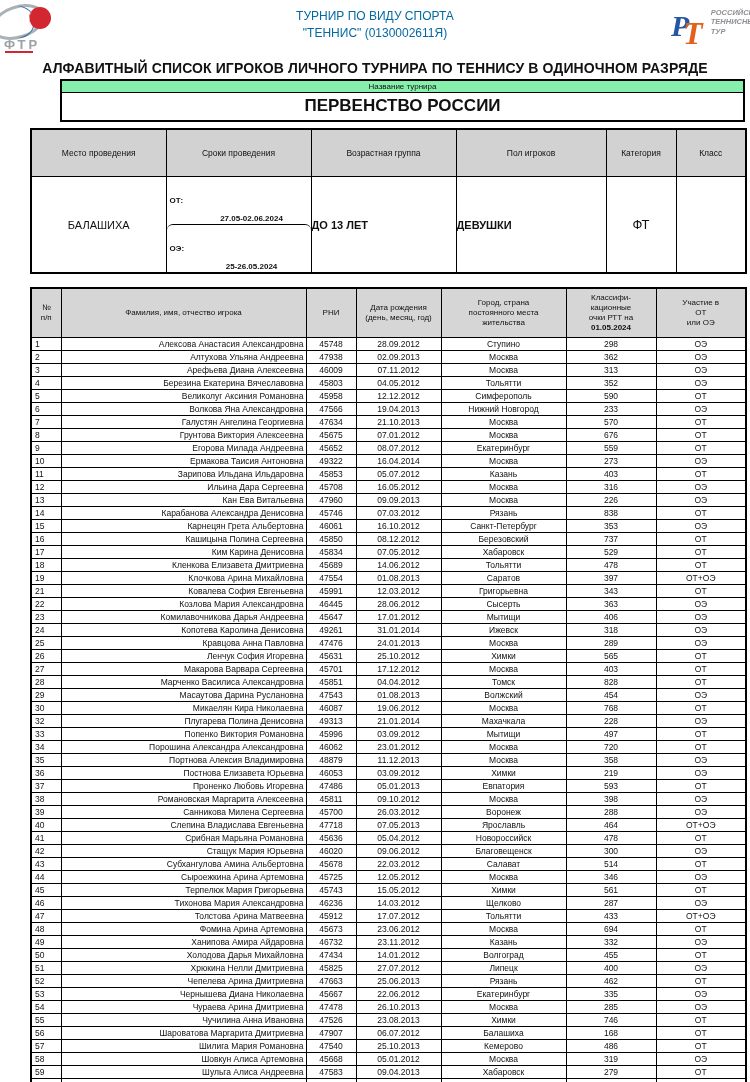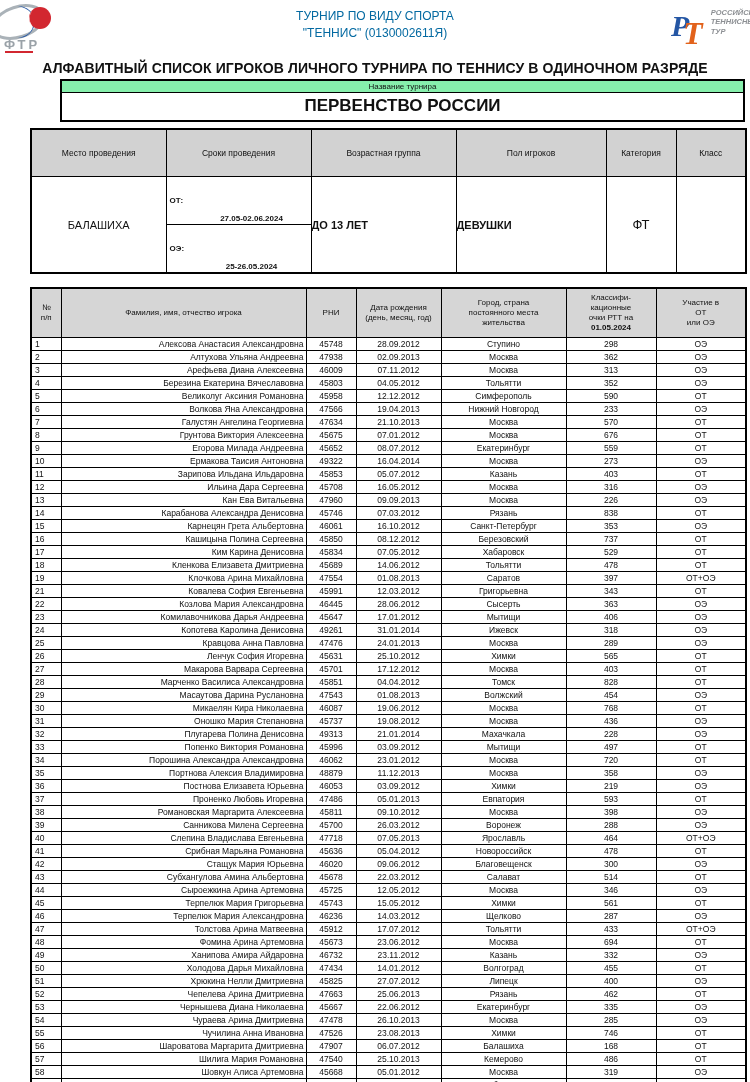--- a/index.html
+++ b/index.html
@@ -26,21 +26,21 @@
   .tourn-name{text-align:center;font-weight:bold;font-size:17px;padding:3px 0 4px;}
 
   
   table{border-collapse:collapse;}
   .info-table{margin:6px 0 0 30px;width:715px;border:2px solid #000;table-layout:fixed;}
   .info-table th,.info-table td{border:1px solid #000;padding:0;}
   .info-table th{background:#d2d2d2;font-size:8.5px;font-weight:normal;padding:18px 0;}
   .info-venue{text-align:center;font-size:11px;}
   .info-dates{font-size:8px;font-weight:bold;}
   .date-subrow{display:flex;align-items:center;padding:1px 3px;}
-  .date-subrow + .date-subrow{border-top:1px solid #000;}
+  .date-subrow + .date-subrow{border-top:1px solid #000;border-radius:6px;}
   .date-label{width:26px;text-align:left;}
   .date-value{flex:1;text-align:center;margin-top:36px;}
   .info-age,.info-gender{text-align:left;font-weight:bold;font-size:11px;}
   .info-cat{text-align:center;font-size:13px;}
 
   
   .main-table{margin:13px 0 0 30px;width:715px;border:2px solid #000;table-layout:fixed;}
   .main-table th,.main-table td{border:1px solid #000;overflow:hidden;}
   .main-table thead th{background:#d6d6d6;font-size:8px;font-weight:normal;line-height:1.25;padding:4px 1px;text-align:center;vertical-align:middle;}
   .main-table thead .bold-date{font-weight:bold;}
@@ -422,29 +422,20 @@
       <tr>
         <td class="c0">30</td>
         <td class="c1">Микаелян Кира Николаевна</td>
         <td class="c2">46087</td>
         <td class="c3">19.06.2012</td>
         <td class="c4">Москва</td>
         <td class="c5">768</td>
         <td class="c6">ОТ</td>
       </tr>
       <tr>
-        <td class="c0">31</td>
-        <td class="c1">Оношко Мария Степановна</td>
-        <td class="c2">45737</td>
-        <td class="c3">19.08.2012</td>
-        <td class="c4">Москва</td>
-        <td class="c5">436</td>
-        <td class="c6">ОЭ</td>
-      </tr>
-      <tr>
         <td class="c0">32</td>
         <td class="c1">Плугарева Полина Денисовна</td>
         <td class="c2">49313</td>
         <td class="c3">21.01.2014</td>
         <td class="c4">Махачкала</td>
         <td class="c5">228</td>
         <td class="c6">ОЭ</td>
       </tr>
       <tr>
         <td class="c0">33</td>
@@ -558,21 +549,21 @@
         <td class="c0">45</td>
         <td class="c1">Терпелюк Мария Григорьевна</td>
         <td class="c2">45743</td>
         <td class="c3">15.05.2012</td>
         <td class="c4">Химки</td>
         <td class="c5">561</td>
         <td class="c6">ОТ</td>
       </tr>
       <tr>
         <td class="c0">46</td>
-        <td class="c1">Терпелюк Мария Александровна</td>
+        <td class="c1">Тихонова Мария Александровна</td>
         <td class="c2">46236</td>
         <td class="c3">14.03.2012</td>
         <td class="c4">Щелково</td>
         <td class="c5">287</td>
         <td class="c6">ОЭ</td>
       </tr>
       <tr>
         <td class="c0">47</td>
         <td class="c1">Толстова Арина Матвеевна</td>
         <td class="c2">45912</td>

